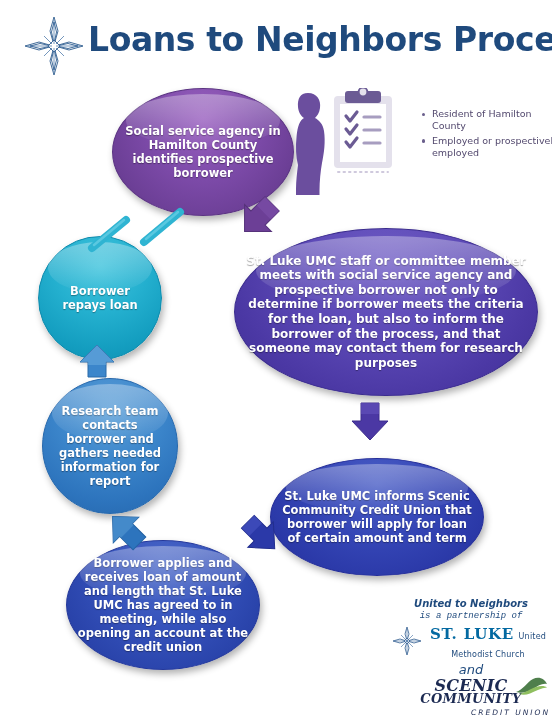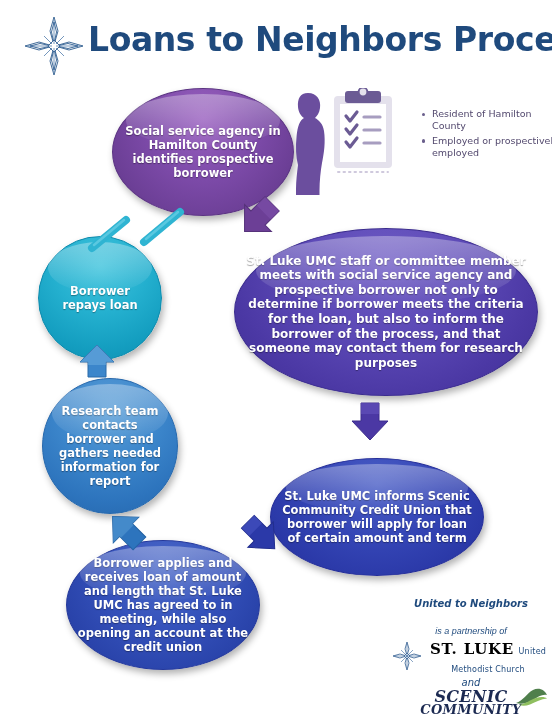--- a/index.html
+++ b/index.html
@@ -183,55 +183,54 @@
   }
   #partner-line1 {
     font-family: "DejaVu Sans", sans-serif;
     font-weight: bold;
     font-style: italic;
     font-size: 10px;
     color: #1f4a7d;
     line-height: 1.25;
   }
   #partner-line2 {
-    font-family: Liberation Sans, sans-serif;
+    font-family: Liberation Mono, monospace;
     font-style: italic;
     font-size: 9px;
     color: #1f4a7d;
     line-height: 1.3;
     margin-bottom: 3px;
-    margin-top: 15px;
   }
   #stluke-logo {
     display: flex;
     align-items: center;
     justify-content: center;
     gap: 4px;
   }
   #stluke-cross { flex: 0 0 auto; }
   #stluke-text { text-align: center; }
   #stluke-name {
     font-family: "DejaVu Serif", serif;
     font-weight: bold;
     font-size: 15px;
     letter-spacing: 0.8px;
-    color: #000000;
+    color: #0369a1;
     line-height: 1.05;
   }
   #stluke-sub {
     font-family: "DejaVu Sans", sans-serif;
     font-size: 8px;
     letter-spacing: 0.2px;
     color: #1f4a7d;
     line-height: 1.2;
   }
   #partner-and {
     font-family: "DejaVu Sans", sans-serif;
     font-style: italic;
-    font-size: 10px;
+    font-size: 13px;
     color: #1f4a7d;
     margin: 1px 0 1px 0;
   }
   #scenic-logo { position: relative; font-style: italic; }
   #scenic-line1, #scenic-line2 {
     font-family: "DejaVu Serif", serif;
     font-weight: bold;
     color: #1c2a52;
     line-height: 0.95;
     letter-spacing: 0.3px;

